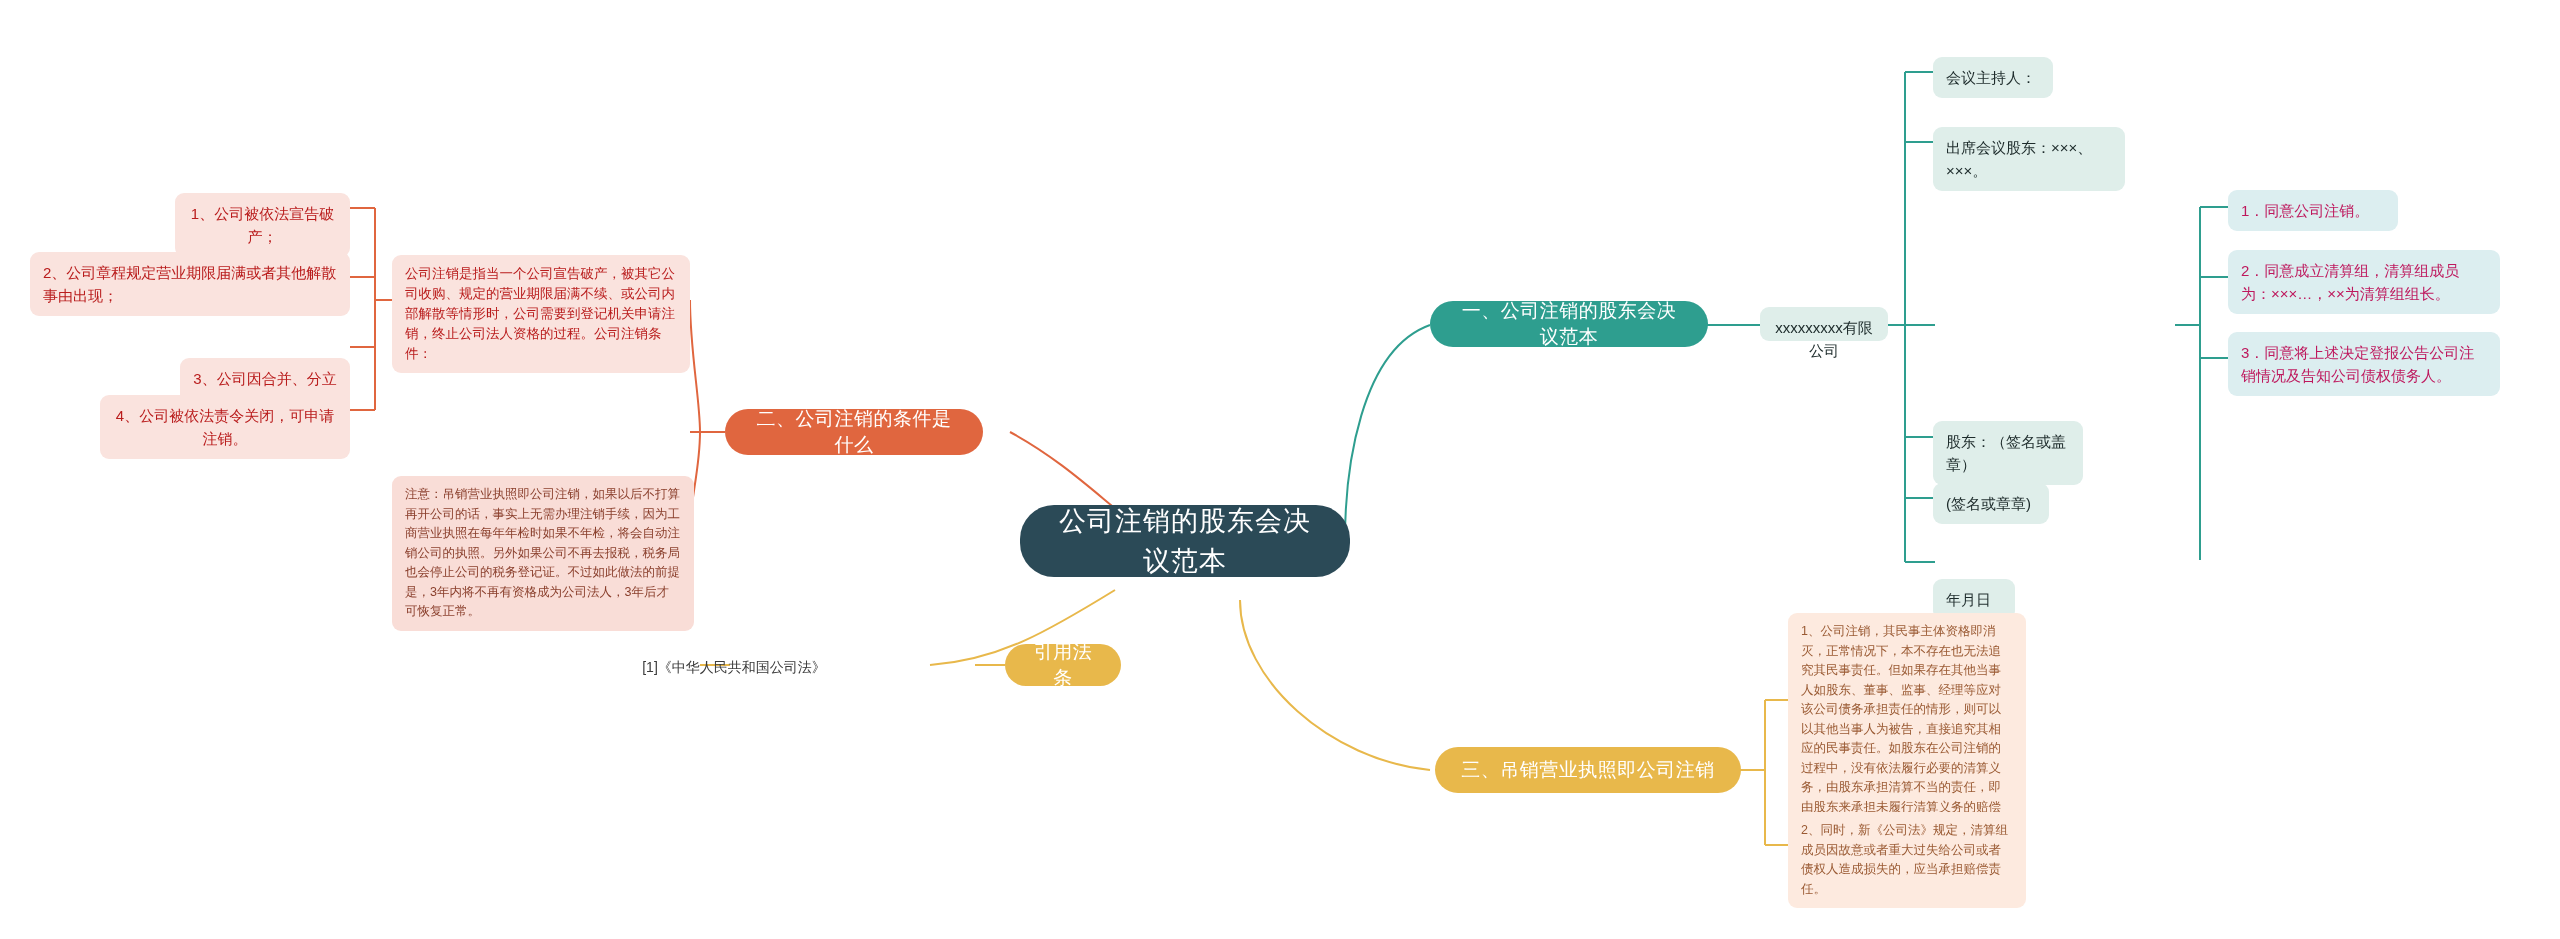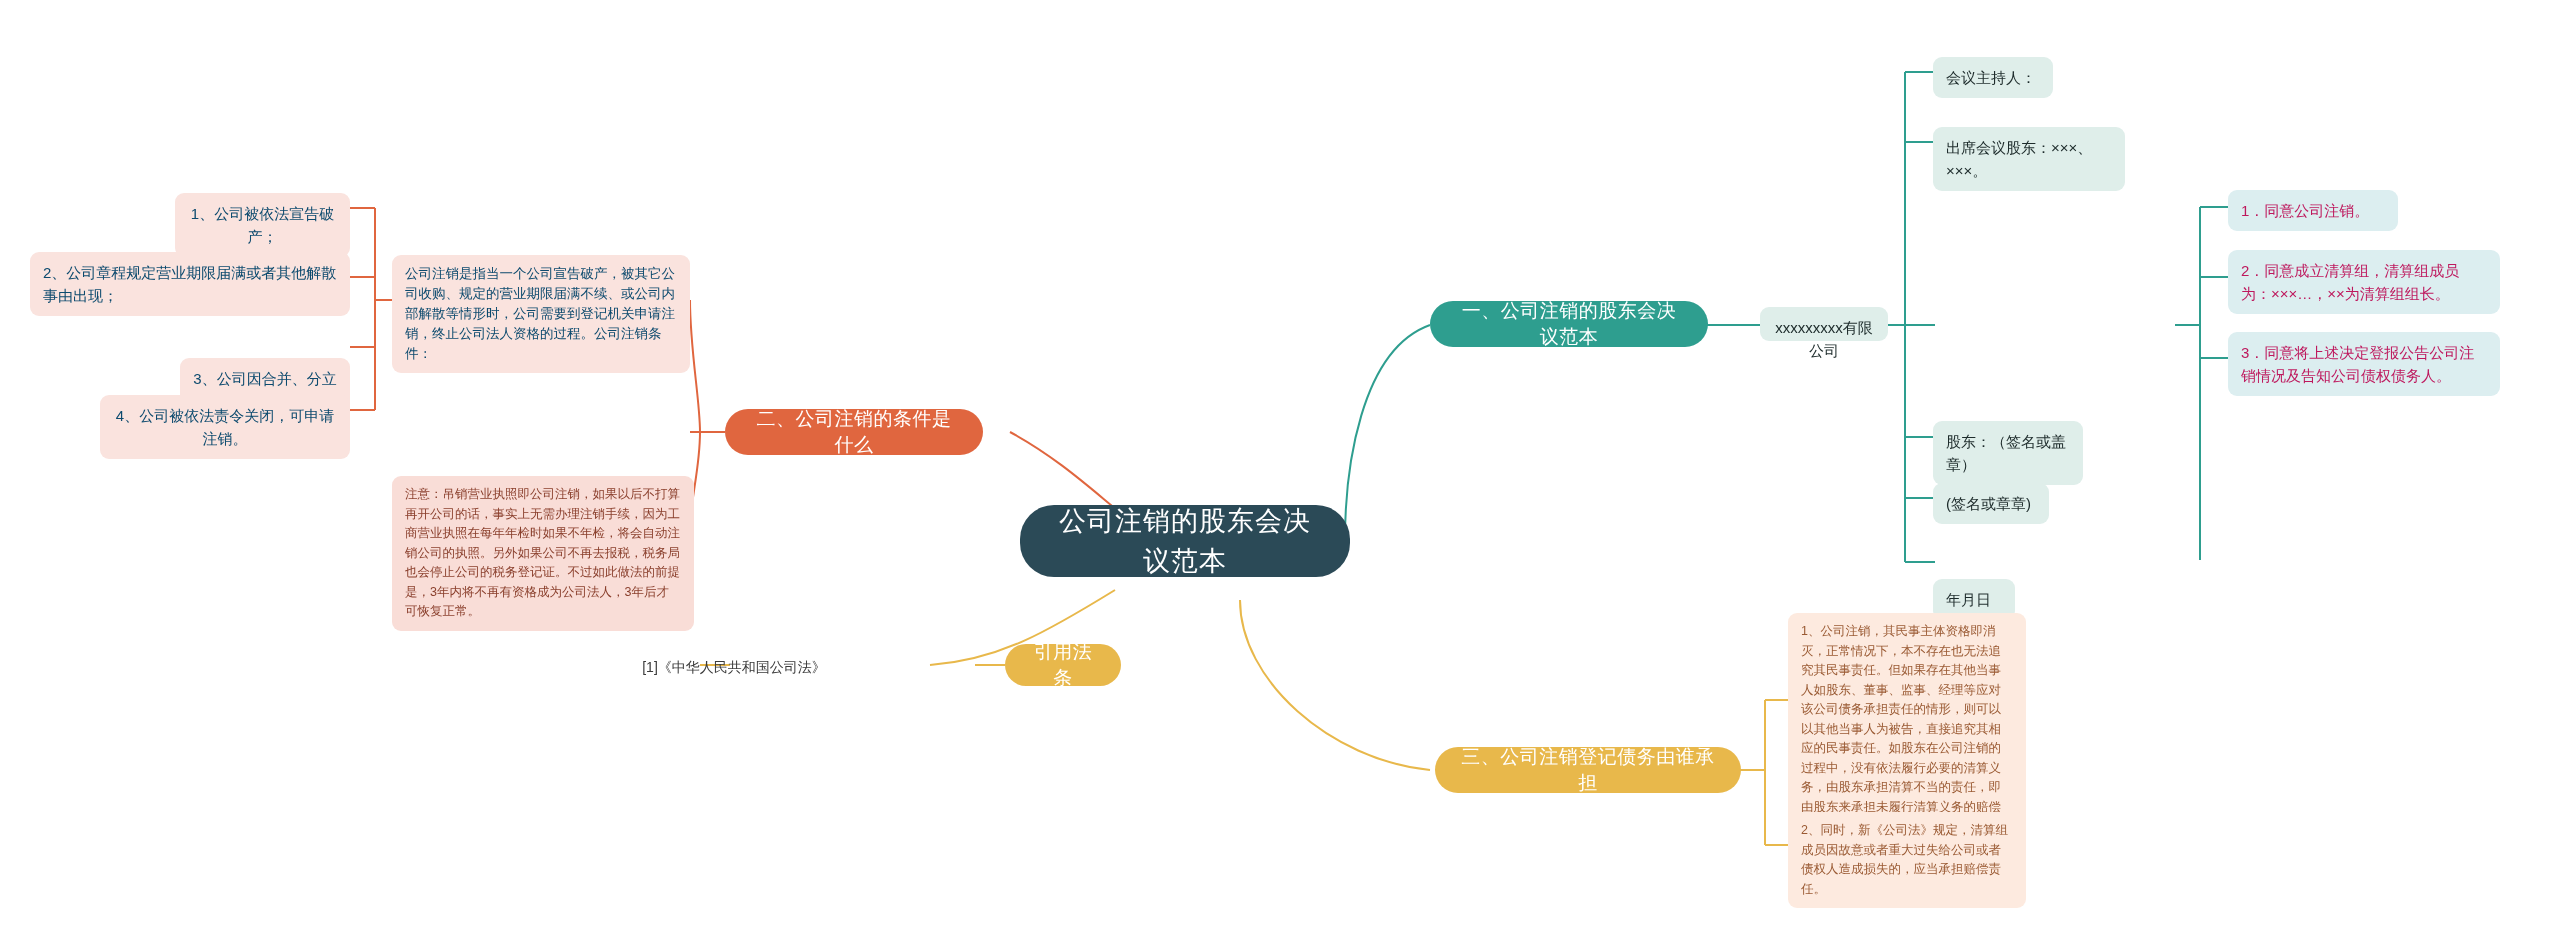--- a/index.html
+++ b/index.html
@@ -34,21 +34,21 @@
 
   
   .card{
     border-radius:9px;
     font-size:15px;line-height:23px;
     padding:9px 13px;
     box-sizing:border-box;
   }
   .card.mint{background:#dfeeea;color:#1d2b2b;}
   .card.blue{background:#dceef0;color:#be185d;}
-  .card.pink{background:#fae3de;color:#0c4a6e;}
+  .card.pink{background:#fae3de;color:#b91c1c;}
   .card.pink-deep{background:#f9ddd7;color:#8a3f2c;}
   .card.peach{background:#fdeadf;color:#9a5a33;}
   .card.plain{background:transparent;color:#3a3a3a;border:none;padding:6px 8px;}
   .card.para{font-size:13.5px;line-height:20px;}
   .card.para-sm{font-size:12.5px;line-height:19.5px;}
   .ctr{text-align:center;}
   .lft{text-align:left;}
 </style>
 </head>
 <body>
@@ -139,19 +139,19 @@
   <div class="node card pink ctr" style="left:180px;top:332px;width:170px;margin-top:26px;">3、公司因合并、分立解散；</div>
 
   <div class="node card pink ctr" style="left:100px;top:395px;width:250px;">4、公司被依法责令关闭，可申请注销。</div>
 
   <div class="node card pink-deep lft para-sm" style="left:392px;top:476px;width:302px;">注意：吊销营业执照即公司注销，如果以后不打算再开公司的话，事实上无需办理注销手续，因为工商营业执照在每年年检时如果不年检，将会自动注销公司的执照。另外如果公司不再去报税，税务局也会停止公司的税务登记证。不过如此做法的前提是，3年内将不再有资格成为公司法人，3年后才可恢复正常。</div>
 
   <div class="node branch yellow" style="left:1005px;top:644px;width:116px;height:42px;">引用法条</div>
 
   <div class="node card plain ctr" style="left:610px;top:650px;width:248px;font-size:14px;">[1]《中华人民共和国公司法》</div>
 
-  <div class="node branch yellow" style="left:1435px;top:747px;width:306px;height:46px;">三、公司注销登记债务由谁承担</div>
+  <div class="node branch yellow" style="left:1435px;top:747px;width:306px;height:46px;">三、吊销营业执照即公司注销</div>
 
   <div class="node card peach lft para-sm" style="left:1788px;top:613px;width:238px;">1、公司注销，其民事主体资格即消灭，正常情况下，本不存在也无法追究其民事责任。但如果存在其他当事人如股东、董事、监事、经理等应对该公司债务承担责任的情形，则可以以其他当事人为被告，直接追究其相应的民事责任。如股东在公司注销的过程中，没有依法履行必要的清算义务，由股东承担清算不当的责任，即由股东来承担未履行清算义务的赔偿责任。</div>
 
   <div class="node card peach lft para-sm" style="left:1788px;top:812px;width:238px;">2、同时，新《公司法》规定，清算组成员因故意或者重大过失给公司或者债权人造成损失的，应当承担赔偿责任。</div>
 
 </div>
 
 </body></html>

